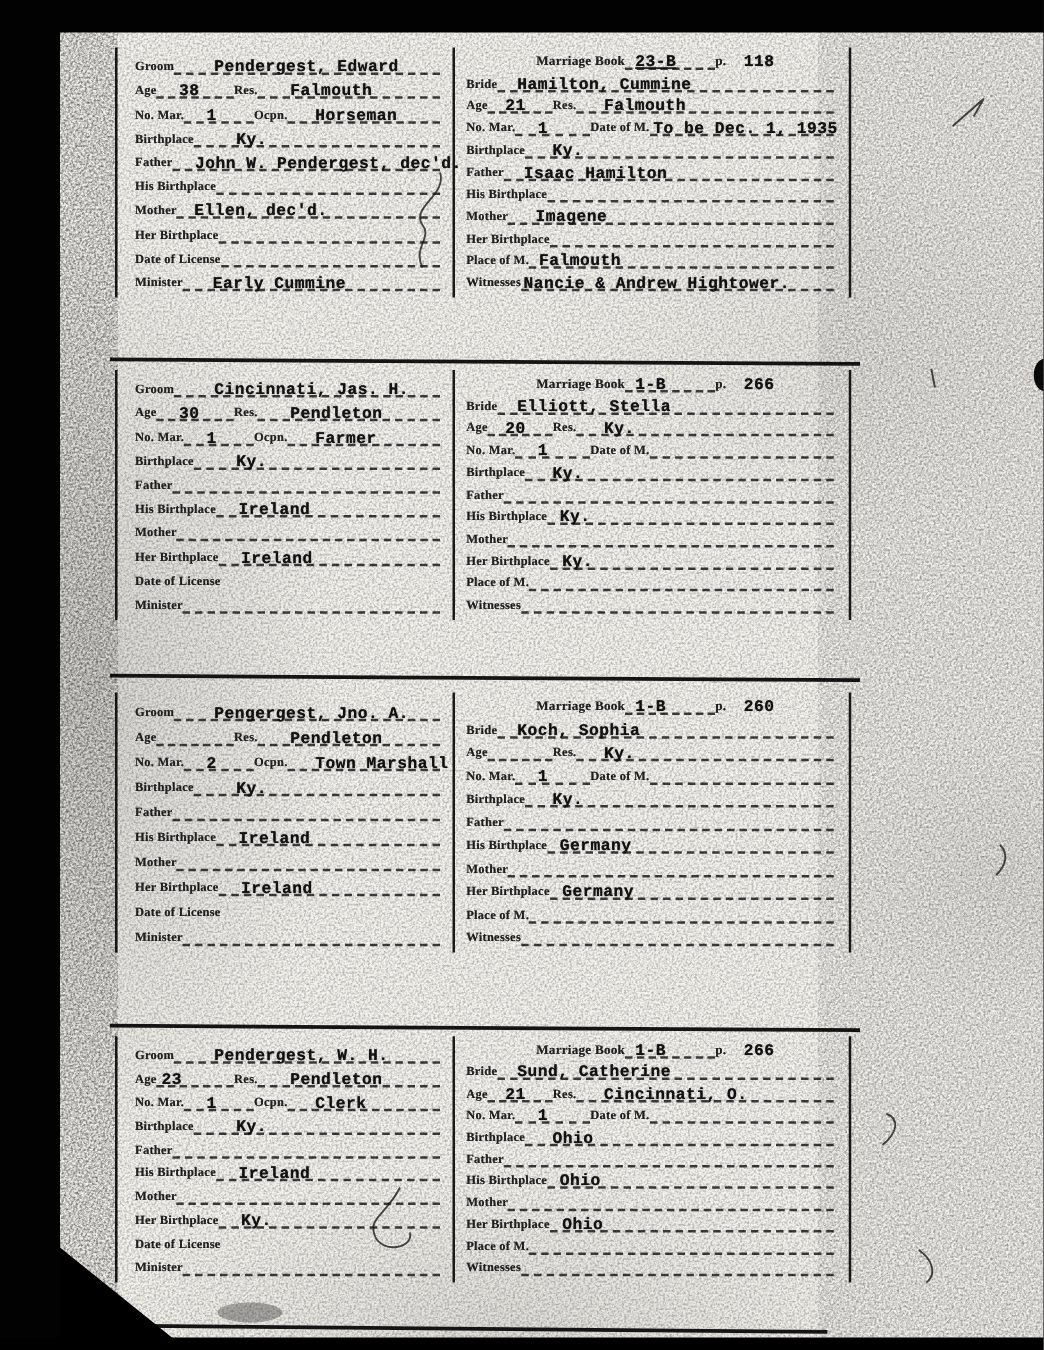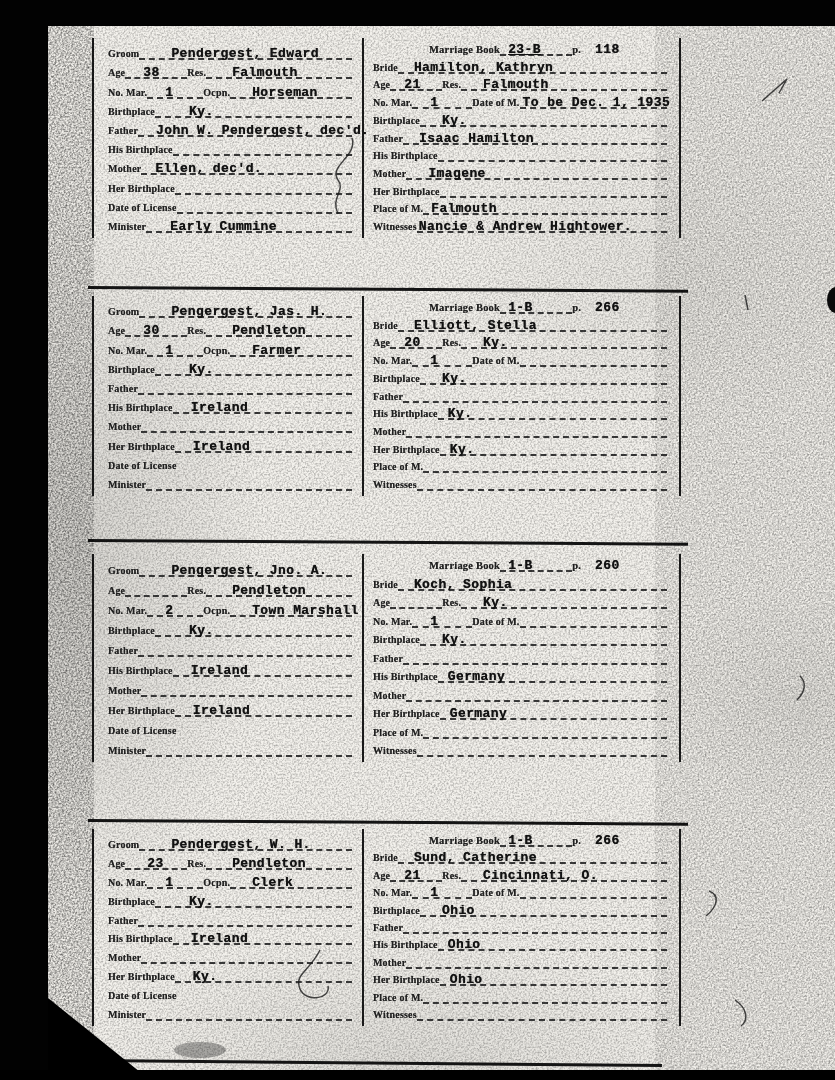--- a/index.html
+++ b/index.html
@@ -115,21 +115,21 @@
                 <span class="val" style="left: 8px; text-decoration: underline;">23-B</span>
               </span>
               <span class="lbl mbl">p.</span>
               <span class="fill" style="flex: 1 1 auto;">
                 <span class="val" style="left: 14px;">118</span>
               </span>
             </div>
             <div class="frow">
               <span class="lbl">Bride</span>
               <span class="fill" style="flex: 1 1 auto;">
-                <span class="val" style="left: 16px;">Hamilton, Kathryn</span>
+                <span class="val" style="left: 16px;">Hamilton, Cummine</span>
               </span>
             </div>
             <div class="frow">
               <span class="lbl">Age</span>
               <span class="fill" style="flex: 0 0 52px;">
                 <span class="val" style="left: 14px;">21</span>
               </span>
               <span class="lbl">Res.</span>
               <span class="fill" style="flex: 1 1 auto;">
                 <span class="val" style="left: 22px;">Falmouth</span>
@@ -188,21 +188,21 @@
               </span>
             </div>
           </div>
         </section>
         <div class="rule" style="top: 260px;"></div>
         <section class="card" style="top: 270px; height: 200px;">
           <div class="col col-left">
             <div class="frow">
               <span class="lbl">Groom</span>
               <span class="fill" style="flex: 1 1 auto;">
-                <span class="val" style="left: 32px;">Pengergest, Jas. H.</span>
+                <span class="val" style="left: 32px;">Cincinnati, Jas. H.</span>
               </span>
             </div>
             <div class="frow">
               <span class="lbl">Age</span>
               <span class="fill" style="flex: 0 0 62px;">
                 <span class="val" style="left: 18px;">30</span>
               </span>
               <span class="lbl">Res.</span>
               <span class="fill" style="flex: 1 1 auto;">
                 <span class="val" style="left: 26px;">Pendleton</span>
@@ -494,21 +494,21 @@
           <div class="col col-left">
             <div class="frow">
               <span class="lbl">Groom</span>
               <span class="fill" style="flex: 1 1 auto;">
                 <span class="val" style="left: 32px;">Pendergest, W. H.</span>
               </span>
             </div>
             <div class="frow">
               <span class="lbl">Age</span>
               <span class="fill" style="flex: 0 0 62px;">
-                <span class="val" style="left: 22px;">23</span>
+                <span class="val" style="left: 4px;">23</span>
               </span>
               <span class="lbl">Res.</span>
               <span class="fill" style="flex: 1 1 auto;">
                 <span class="val" style="left: 26px;">Pendleton</span>
               </span>
             </div>
             <div class="frow">
               <span class="lbl">No. Mar.</span>
               <span class="fill" style="flex: 0 0 56px;">
                 <span class="val" style="left: 18px;">1</span>

